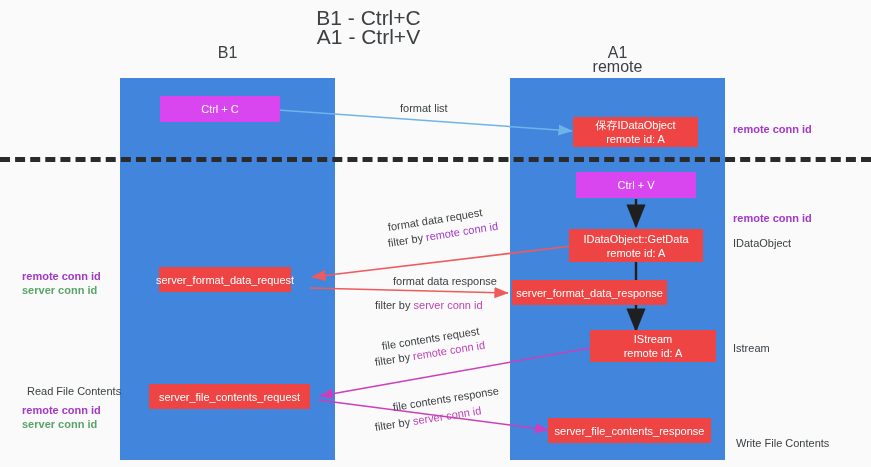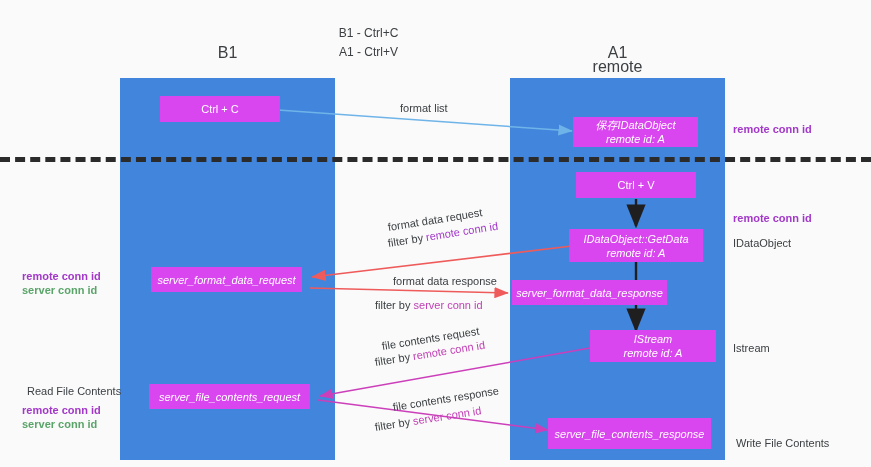--- a/index.html
+++ b/index.html
@@ -19,24 +19,24 @@
   .lane {
     position: absolute;
     background: #4285dd;
   }
   .lane-b1 { left: 120px; top: 78px; width: 215px; height: 382px; }
   .lane-a1 { left: 510px; top: 78px; width: 215px; height: 382px; }
 
   
   .doc-title {
     position: absolute;
-    left: 0; top: 24px;
+    left: 0; top: 8px;
     width: 737px;
     text-align: center;
-    font-size: 12px;
+    font-size: 21px;
     color: #3c4043;
     line-height: 19px;
   }
   .lane-head {
     position: absolute;
     text-align: center;
     font-size: 16px;
     color: #3c4043;
     line-height: 14px;
     width: 215px;
@@ -52,21 +52,21 @@
     flex-direction: column;
     align-items: center;
     justify-content: center;
     color: #ffffff;
     font-size: 11px;
     line-height: 14px;
     text-align: center;
     padding: 2px 4px;
   }
   .node.green { background: #d946ef; }
-  .node.orange { background: #d946ef; font-style: italic; }
+  .node.orange { background: #ef4444; }
   .node .ln2 { font-size: 11px; }
 
   
   .divider {
     position: absolute;
     left: 0; top: 157px;
     width: 871px;
     height: 0;
     border-top: 5px dashed #2b2b2b;
   }
@@ -157,38 +157,38 @@
 
   <div class="node green" style="left:576px; top:172px; width:120px; height:26px;">
     <div>Ctrl + V</div>
   </div>
 
   <div class="node orange" style="left:569px; top:229px; width:134px; height:33px;">
     <div>IDataObject::GetData</div>
     <div class="ln2">remote id: A</div>
   </div>
 
-  <div class="node orange" style="left:151px; top:267px; width:151px; height:25px;">
+  <div class="node orange" style="left:159px; top:267px; width:132px; height:25px;">
     <div>server_format_data_request</div>
   </div>
 
   <div class="node orange" style="left:512px; top:280px; width:155px; height:25px;">
     <div>server_format_data_response</div>
   </div>
 
   <div class="node orange" style="left:590px; top:330px; width:126px; height:32px;">
     <div>IStream</div>
     <div class="ln2">remote id: A</div>
   </div>
 
   <div class="node orange" style="left:149px; top:384px; width:161px; height:25px;">
     <div>server_file_contents_request</div>
   </div>
 
-  <div class="node orange" style="left:548px; top:418px; width:163px; height:31px;">
+  <div class="node orange" style="left:548px; top:418px; width:163px; height:25px;">
     <div>server_file_contents_response</div>
   </div>
 
   <div class="divider"></div>
 
   <div class="txt" style="left:400px; top:101px;">format list</div>
 
   <div class="txt txt-rot-up" style="left:388px; top:220px;">format data request</div>
   <div class="txt txt-rot-up" style="left:388px; top:236px;">
     <span>filter by </span><span class="bold c-purple">remote conn id</span>

